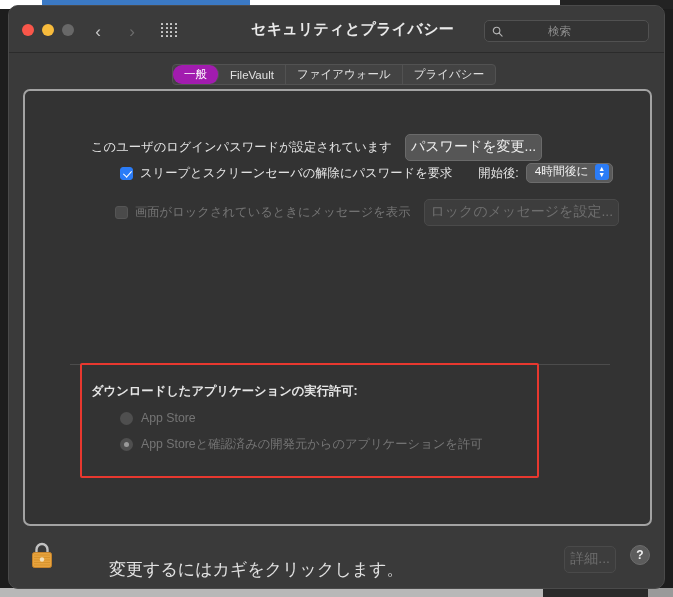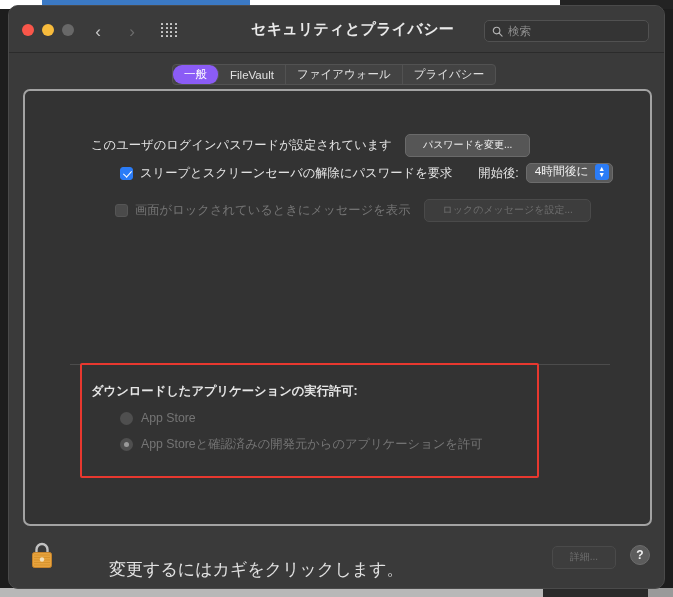--- a/index.html
+++ b/index.html
@@ -65,42 +65,42 @@
 
   .searchbox {
     position: absolute; right: 15px; top: 14px;
     width: 165px; height: 22px;
     background: #343434;
     border: 1px solid #515151;
     border-radius: 5px;
     display: flex; align-items: center; padding: 0 7px;
   }
   .searchbox svg { flex: none; margin-right: 5px; }
-  .search-ph { font-size: 11.5px; color: #8f8f8f; }
+  .search-ph { font-size: 11.5px; color: #8f8f8f; margin-left: 40px; }
 
   
   .tabrow { position: relative; height: 40px; background: #3a3a3a; }
   .tabs {
     position: absolute; left: 163px; top: 11px;
     height: 21px;
     display: flex; align-items: stretch;
     background: #434343;
     border: 1px solid #525252;
     border-radius: 4px;
     overflow: hidden;
   }
   .tab {
     display: flex; align-items: center; justify-content: center;
     padding: 0 11px;
     font-size: 11.5px; color: #e2e2e2;
     border-right: 1px solid #525252;
     white-space: nowrap;
   }
   .tab:last-child { border-right: none; }
-  .tab.active { background: #8b5cf6; color: #ffffff; border-radius: 9px; }
+  .tab.active { background: #a21caf; color: #ffffff; border-radius: 9px; }
 
   
   .panel {
     position: absolute; left: 14px; top: 83px;
     width: 629px; height: 437px;
     background: #333333;
     border: 2px solid #a3a3a3;
     border-radius: 7px;
   }
 
@@ -109,22 +109,22 @@
   .lbl { font-size: 12.3px; color: #e6e6e6; white-space: nowrap; }
   .lbl.dim { color: #757575; }
   .lbl.bold { font-weight: 700; }
 
   
   .pushbtn {
     background: #565656;
     border: 1px solid #6a6a6a;
     border-radius: 5px;
     color: #f0f0f0;
-    font-size: 10px;
-    padding: 3px 17px 4px;
+    font-size: 14px;
+    padding: 3px 5px 4px;
     white-space: nowrap;
   }
   .pushbtn.disabled { background: #3d3d3d; border-color: #4a4a4a; color: #6e6e6e; }
 
   
   .cb { width: 13px; height: 13px; border-radius: 3px; flex: none; position: relative; }
   .cb.on { background: #2b7cf7; border: 1px solid #2b7cf7; }
   .cb.on::after {
     content: ""; position: absolute; left: 4px; top: 1px;
     width: 4px; height: 7px;

